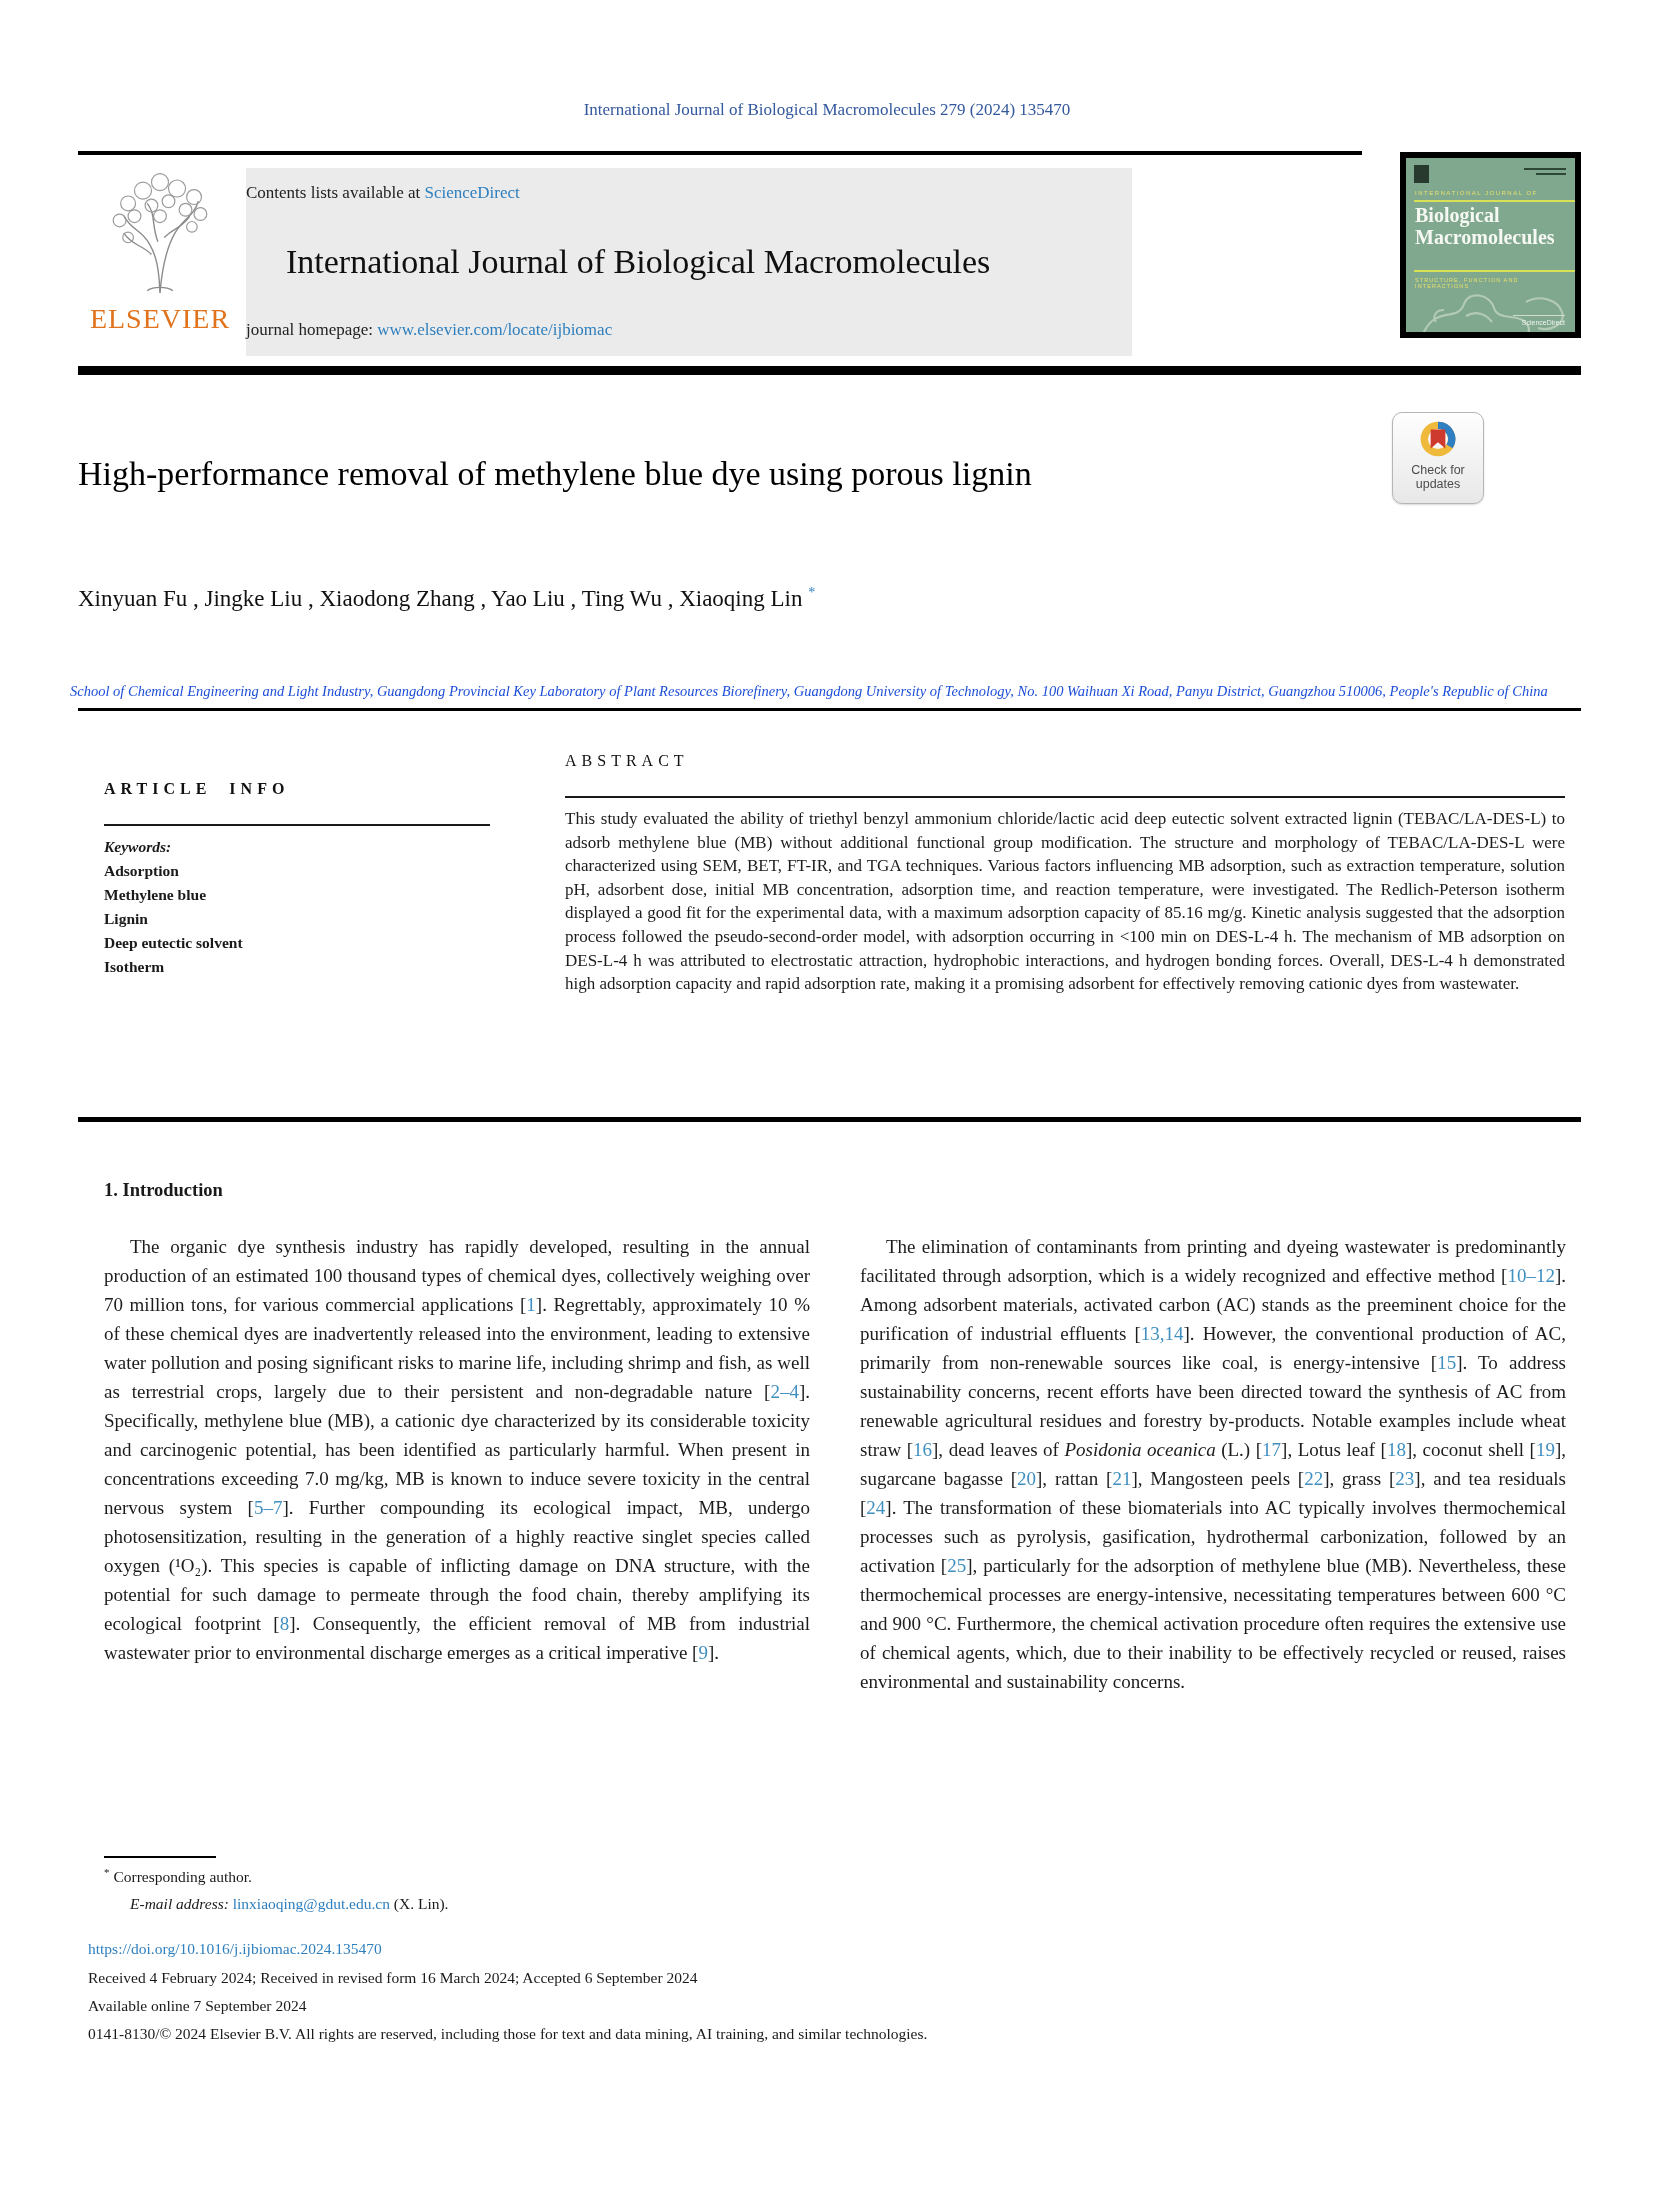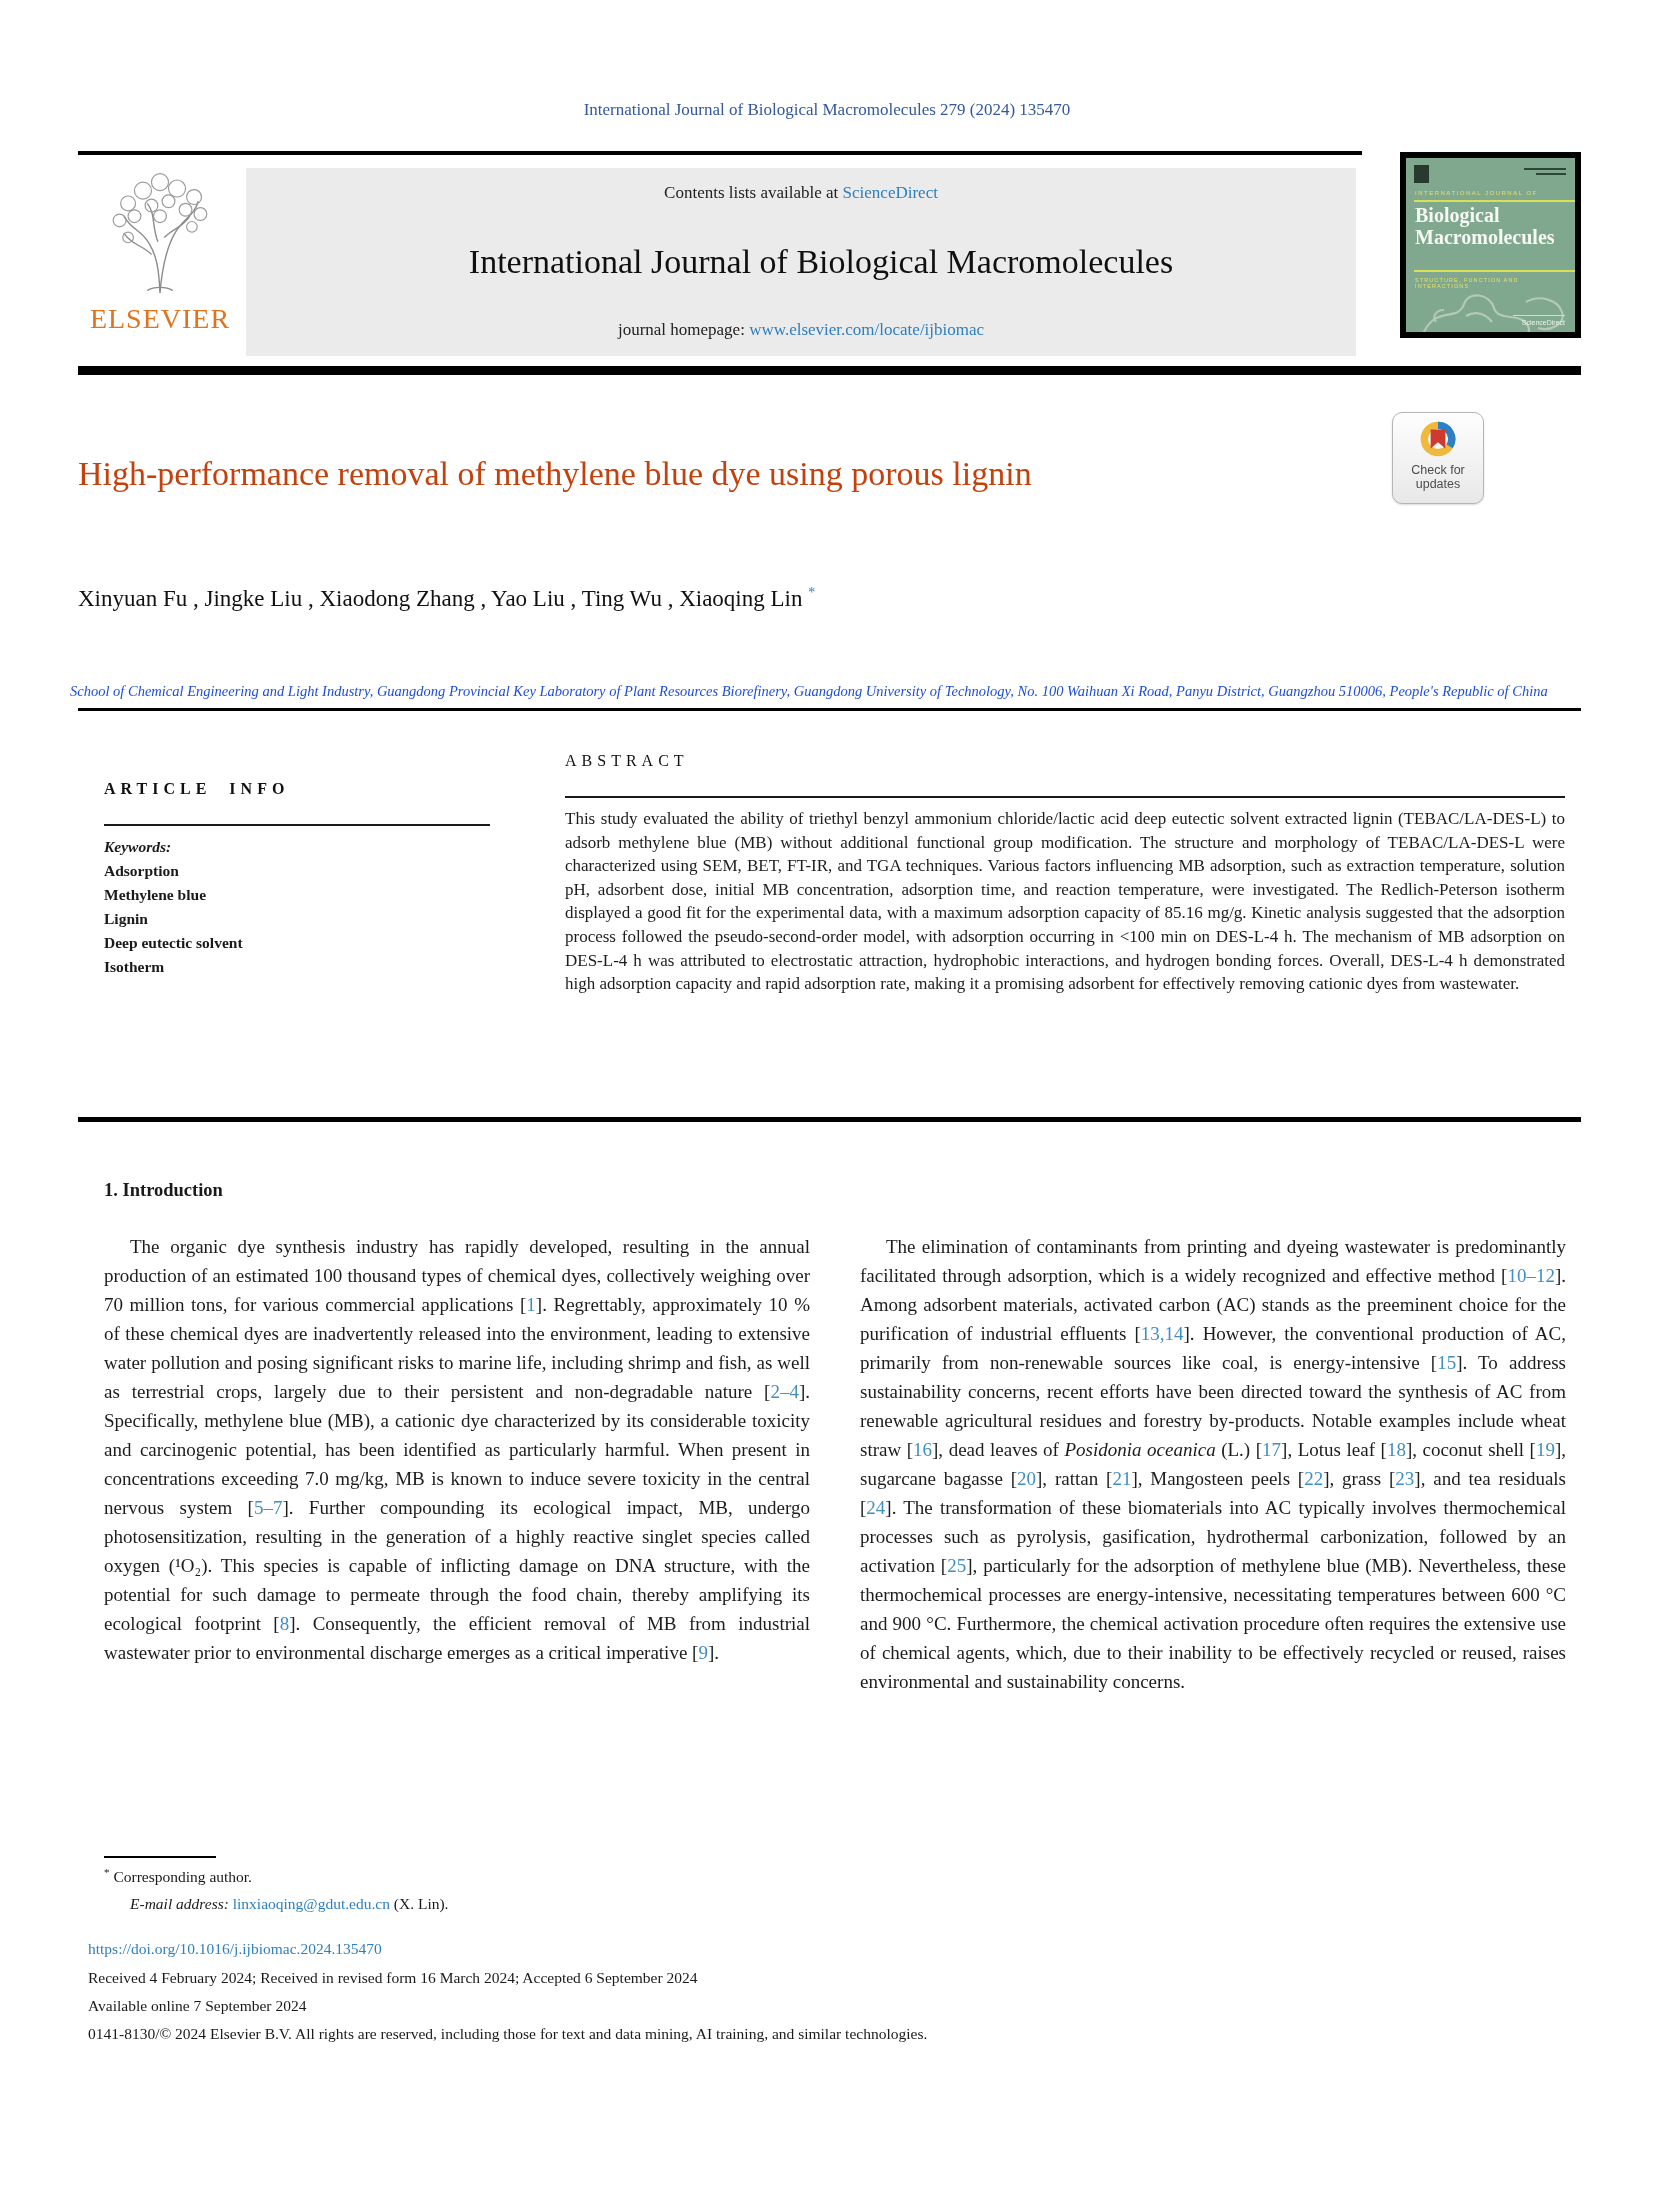--- a/index.html
+++ b/index.html
@@ -9,23 +9,23 @@
 
   
   .citation{top:100px;left:0;width:100%;text-align:center;font-size:17px;color:#33589d;}
 
   
   .rule{background:#000;}
 
   
   .elsevier-box{left:78px;top:163px;width:164px;height:194px;text-align:center;}
   .elsevier-word{font-size:28px;color:#e0731c;letter-spacing:1px;margin-top:2px;}
-  .gray-box{left:246px;top:168px;width:1110px;height:188px;background:#ebebeb;
+  .gray-box{left:246px;top:168px;width:886px;height:188px;background:#ebebeb;
             display:flex;flex-direction:column;justify-content:space-between;
-            align-items:center;padding:15px 0 16px 0;box-sizing:border-box;}
+            padding:15px 0 16px 0;box-sizing:border-box;}
   .contents-line{font-size:17px;color:#222;}
   .journal-title{font-size:34px;color:#101010;margin-left:40px;}
   .homepage-line{font-size:17px;color:#222;}
   .link{color:#2e7fbe;text-decoration:none;cursor:pointer;}
 
   
   .cover{left:1400px;top:152px;width:181px;height:186px;background:#80a88e;
          border:6px solid #000000;box-sizing:border-box;overflow:hidden;}
   .cover-logo{position:absolute;left:8px;top:7px;width:15px;height:18px;background:#28392e;}
   .cover-bar{position:absolute;right:9px;height:2px;background:#2e4636;}
@@ -40,21 +40,21 @@
   .cover-brand-bar{position:absolute;right:10px;bottom:16px;width:52px;height:1px;background:#cfdccf;}
 
   
   .badge{left:1392px;top:412px;width:90px;height:90px;border:1px solid #b5b5b5;border-radius:10px;
          background:linear-gradient(#fefefe,#e8e8e8);text-align:center;cursor:pointer;
          box-shadow:0 1px 2px rgba(0,0,0,.15);}
   .badge-text{font-family:"Liberation Sans",sans-serif;font-size:12.5px;line-height:14px;
               color:#4c4c4c;margin-top:1px;}
 
   
-  .title{left:78px;top:450px;width:1280px;font-size:34px;line-height:47px;color:#c2410c;}
+  .title{left:78px;top:450px;width:1280px;font-size:34px;line-height:47px;color:#000000;}
   .authors{left:78px;top:585px;font-size:23px;color:#111;}
   .authors sup{color:#2e7fbe;font-size:14px;}
   .affiliation{left:70px;top:640px;width:1480px;font-size:14.5px;line-height:23px;
                font-style:italic;color:#1d4ed8;margin-top:40px;}
 
   
   .col-heading{font-size:16px;letter-spacing:5px;word-spacing:9px;color:#111;}
   .heading-rule{height:2px;background:#1a1a1a;margin-top:26px;margin-bottom:9px;}
   .info-col{left:104px;top:780px;width:386px;font-weight:bold;}
   .keywords-label{font-style:italic;font-size:15.5px;line-height:24px;}

